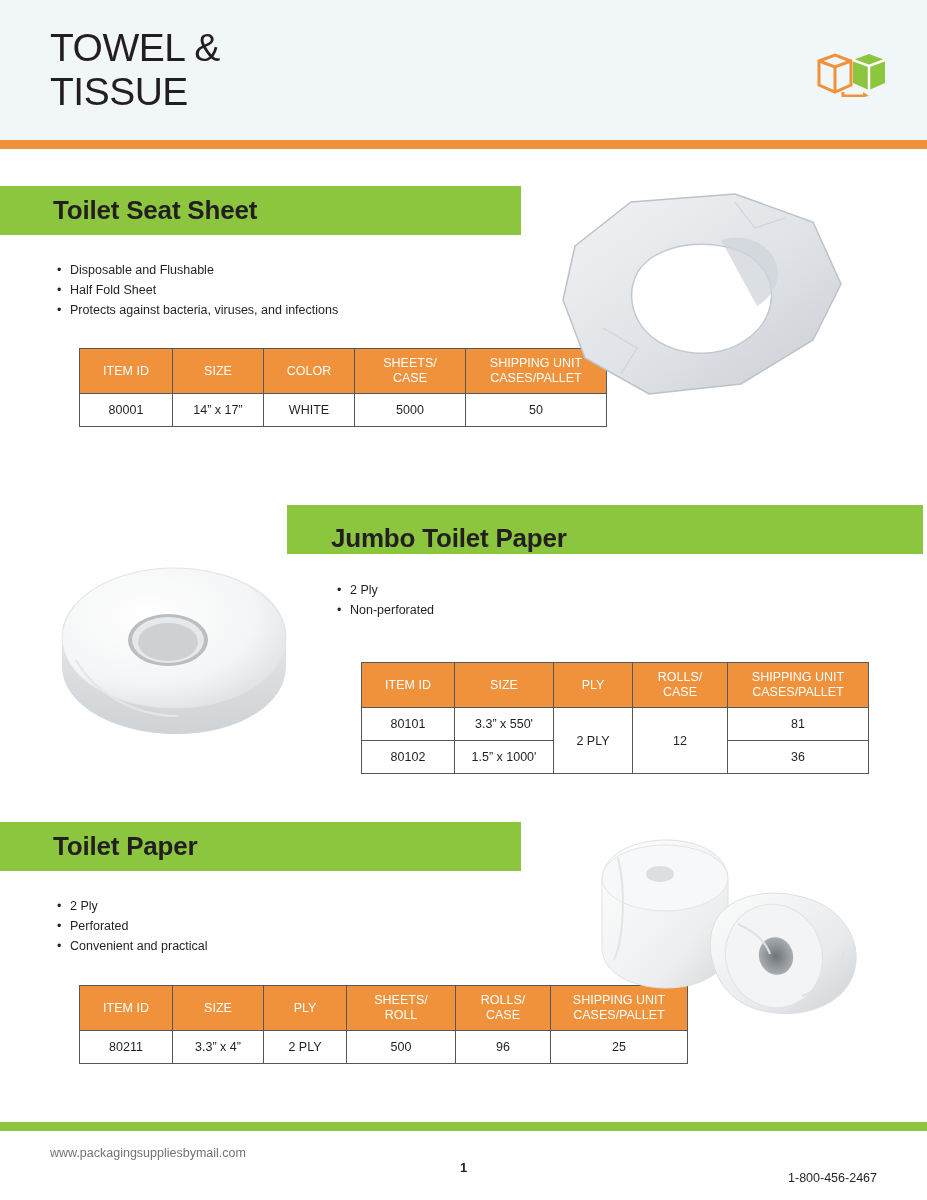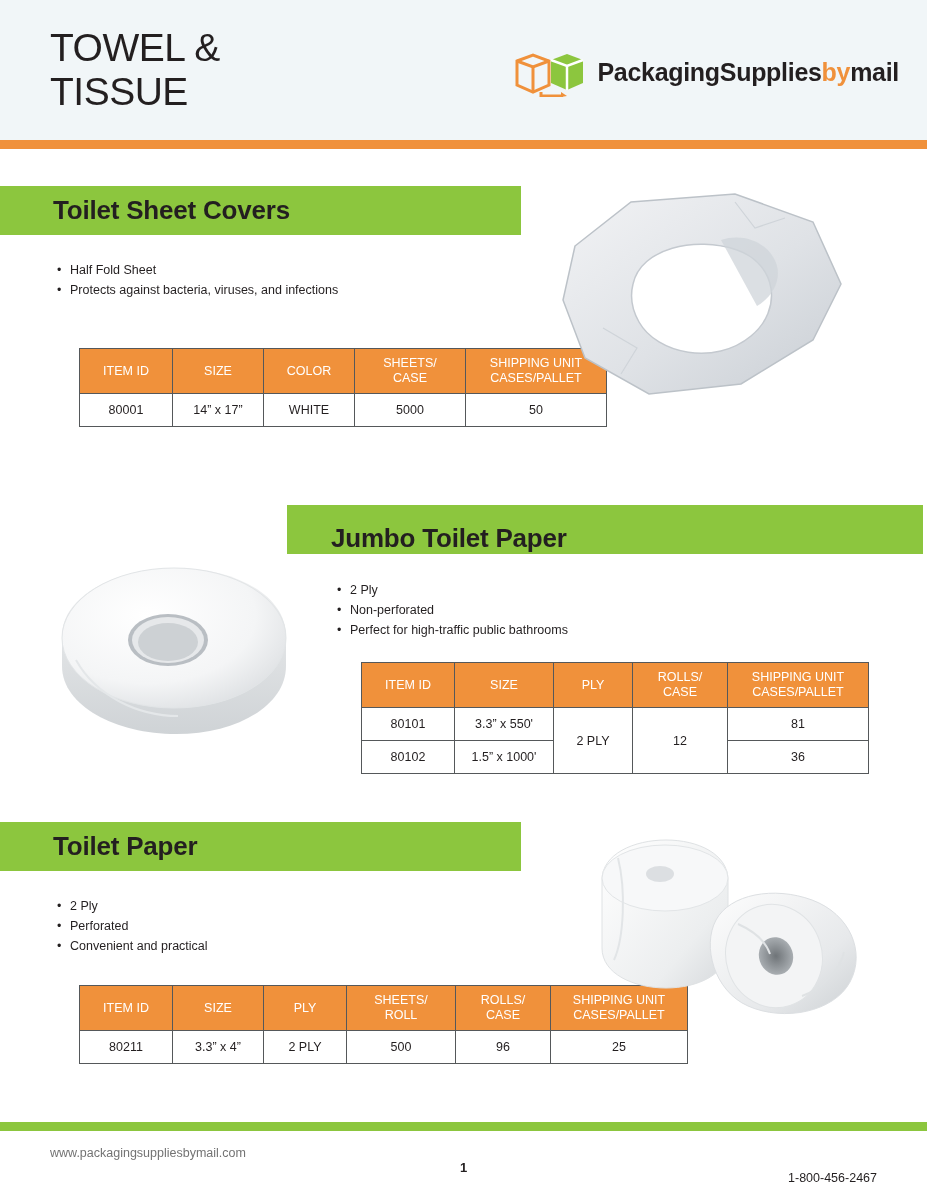--- a/index.html
+++ b/index.html
@@ -199,30 +199,30 @@
         <path d="M18 20 L18 45" fill="none" stroke="#f0913b" stroke-width="3"></path>
 
         <path d="M36 13 L52 7 L68 13 L68 36 L52 43 L36 36 Z" fill="#8cc63e"></path>
         <path d="M36 13 L52 19 L68 13" fill="none" stroke="#ffffff" stroke-width="2.5"></path>
         <path d="M52 19 L52 43" fill="none" stroke="#ffffff" stroke-width="2.5"></path>
 
         <path d="M26 45 L26 49 L48 49" fill="none" stroke="#f0913b" stroke-width="3"></path>
         <path d="M46 45 L52 49 L46 50 Z" fill="#f0913b"></path>
       </svg>
     </div>
-    <div class="logo-text"><span>PackagingSupplies</span><span class="by">by</span><span class="mail">mail</span></div>
   </div>
 </div>
 <div class="header-rule"></div>
 
 <div class="banner banner-left" style="top:186px;">
-  <span class="banner-title">Toilet Sheet Covers</span>
+  <span class="banner-title">Toilet Seat Sheet</span>
 </div>
 
 <div class="bullets" style="left:55px; top:260px; width:430px;">
+  <div>Disposable and Flushable</div>
   <div>Half Fold Sheet</div>
   <div>Protects against bacteria, viruses, and infections</div>
 </div>
 
 <table class="spec" style="left:51px; top:348px;">
   <thead>
     <tr>
       <th style="width:80px;">ITEM ID</th>
       <th style="width:78px;">SIZE</th>
       <th style="width:78px;">COLOR</th>
@@ -260,21 +260,20 @@
   </svg>
 </div>
 
 <div class="banner banner-right" style="top:505px;">
   <span class="banner-title">Jumbo Toilet Paper</span>
 </div>
 
 <div class="bullets" style="left:335px; top:580px; width:450px;">
   <div>2 Ply</div>
   <div>Non-perforated</div>
-  <div>Perfect for high-traffic public bathrooms</div>
 </div>
 
 <table class="spec" style="left:333px; top:662px;">
   <thead>
     <tr>
       <th style="width:80px;">ITEM ID</th>
       <th style="width:86px;">SIZE</th>
       <th style="width:66px;">PLY</th>
       <th style="width:82px;">ROLLS/
 CASE</th>

